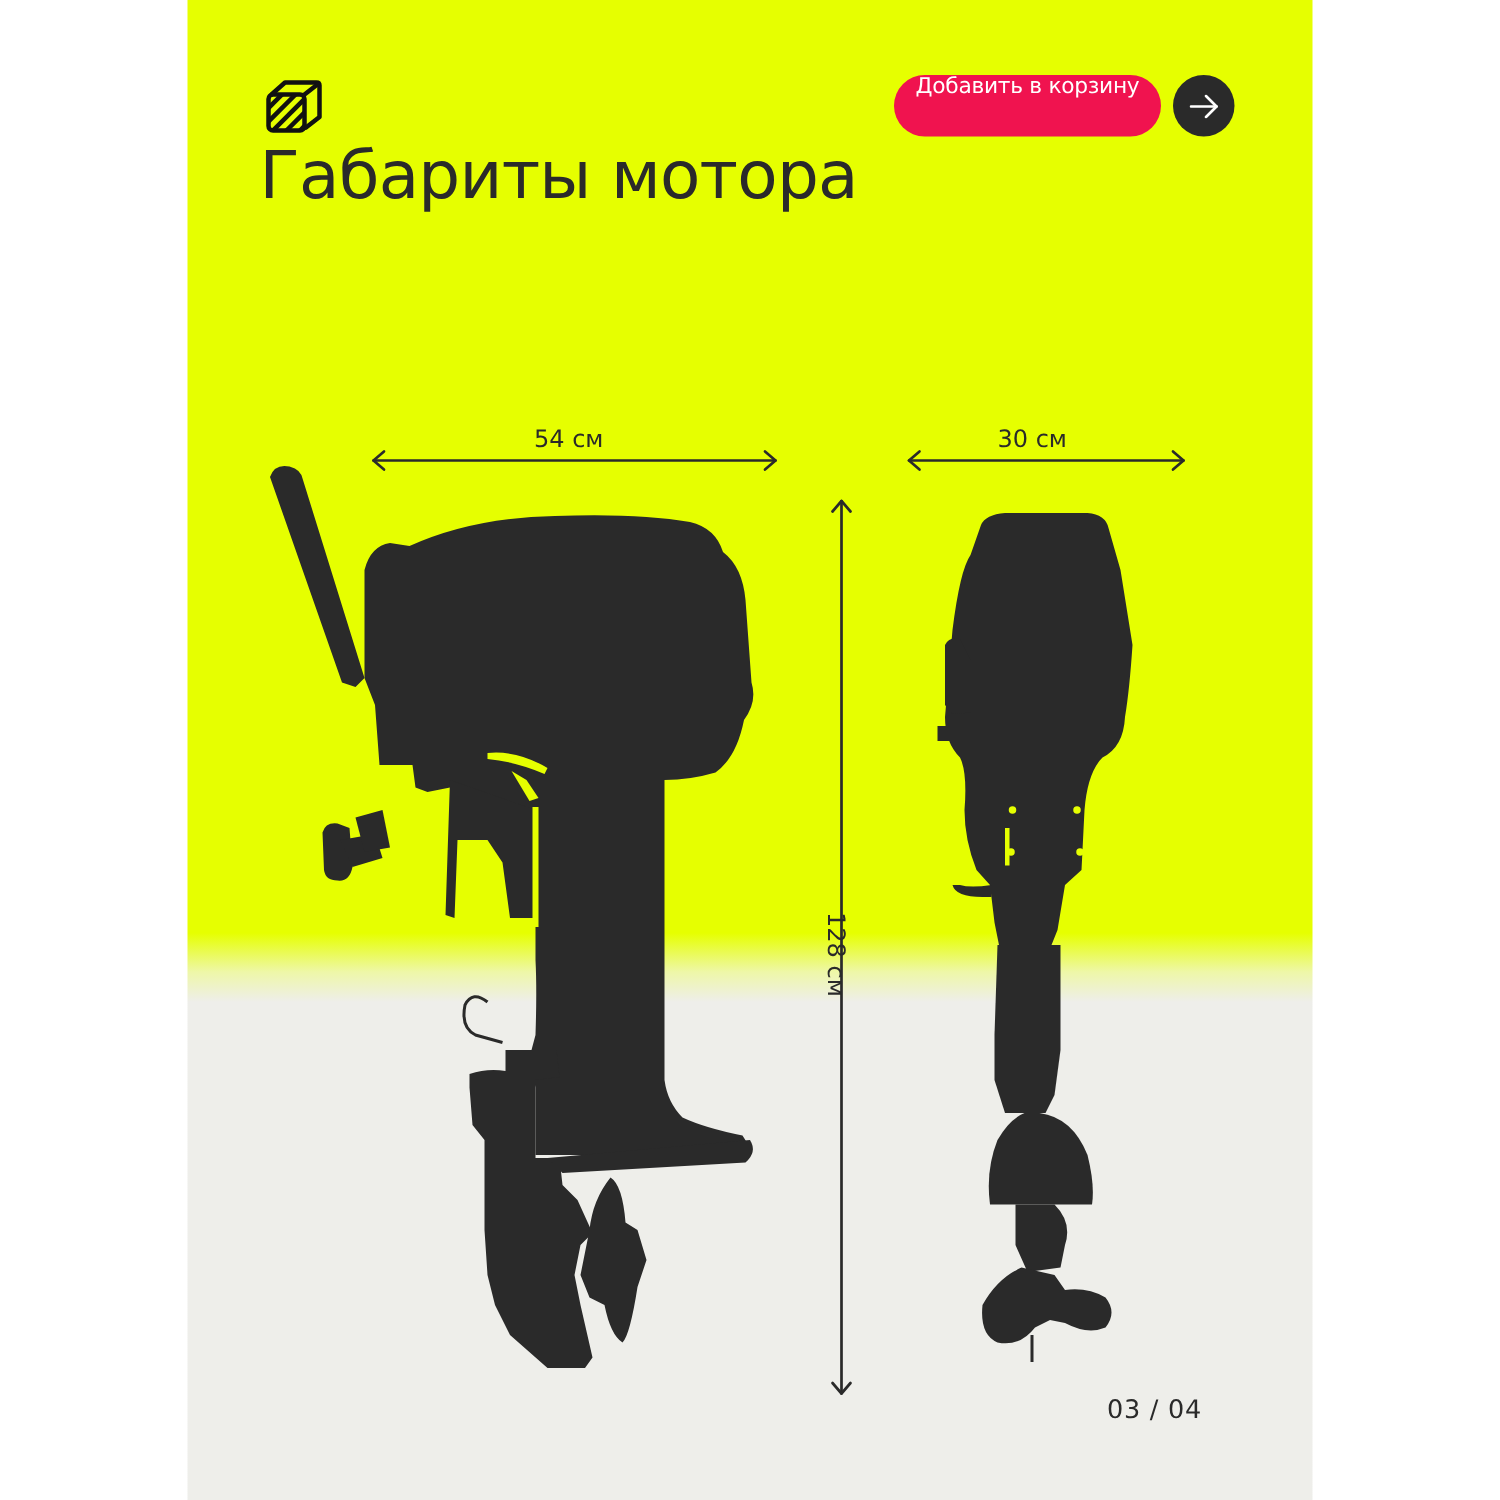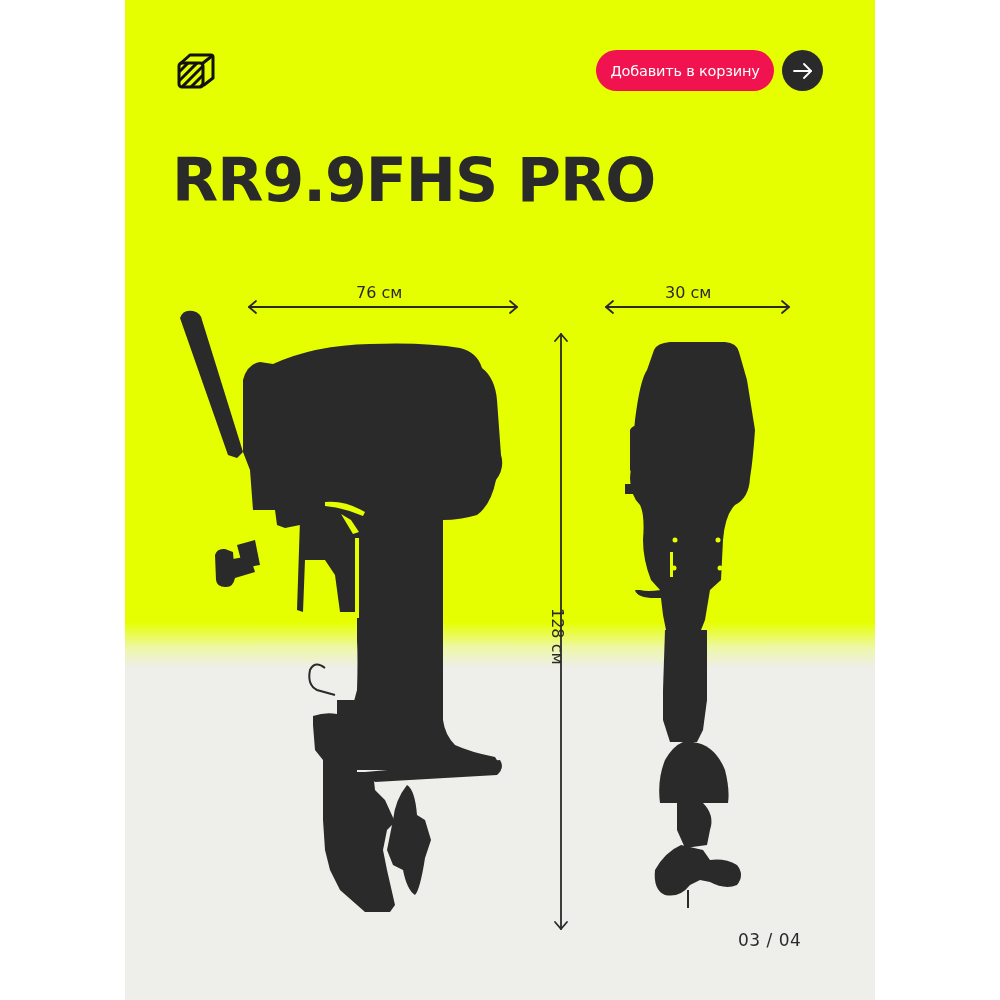--- a/index.html
+++ b/index.html
@@ -8,21 +8,21 @@
     .panel {
       position: absolute; left: 125px; top: 0; width: 750px; height: 1000px;
       background: linear-gradient(to bottom, #e6ff00 0px, #e6ff00 622px, #eef7a8 648px, #eeeeea 668px, #eeeeea 1000px);
       overflow: hidden;
     }
     .logo { position: absolute; left: 50px; top: 50px; width: 42px; height: 42px; }
     .cart-btn {
       position: absolute; left: 471px; top: 50px; width: 178px; height: 41px;
       background: #f0134f; border-radius: 21px; color: #ffffff;
       font-family: "DejaVu Sans", sans-serif; font-size: 14.5px;
-      display: flex; align-items: center; justify-content: center;
+      display: flex; align-items: flex-start; justify-content: center;
       letter-spacing: -0.2px; cursor: pointer;
     }
     .arrow-btn {
       position: absolute; left: 657px; top: 50px; width: 41px; height: 41px;
       background: #2a2a2a; border-radius: 50%;
       display: flex; align-items: center; justify-content: center; cursor: pointer;
     }
     .title-1 {
       position: absolute; left: 48px; top: 96px;
       font-family: "DejaVu Sans", sans-serif; font-size: 44px; font-weight: normal;
@@ -80,23 +80,23 @@
 
   <div class="arrow-btn">
     <svg width="20" height="16" viewBox="0 0 20 16">
       <g fill="none" stroke="#ffffff" stroke-width="1.8" stroke-linecap="round" stroke-linejoin="round">
         <line x1="1" y1="8" x2="18" y2="8"></line>
         <polyline points="11,1 18,8 11,15"></polyline>
       </g>
     </svg>
   </div>
 
-  <div class="title-2">RR9.9FHS PRO</div>
+  <div class="title-1">Габариты мотора</div>
 
-  <div class="dim-label" style="left:231px; top:283px;">76 см</div>
+  <div class="dim-label" style="left:231px; top:283px;">54 см</div>
   <div class="dim-label" style="left:540px; top:283px;">30 см</div>
   <div class="dim-vert-label">128 см</div>
 
   <svg class="svg-layer" viewBox="0 0 750 1000">
 
     <g fill="none" stroke="#2a2a2a" stroke-width="1.8" stroke-linecap="round" stroke-linejoin="round">
       <line x1="124" y1="307" x2="392" y2="307"></line>
       <polyline points="131,301 124,307 131,313"></polyline>
       <polyline points="385,301 392,307 385,313"></polyline>
     </g>

